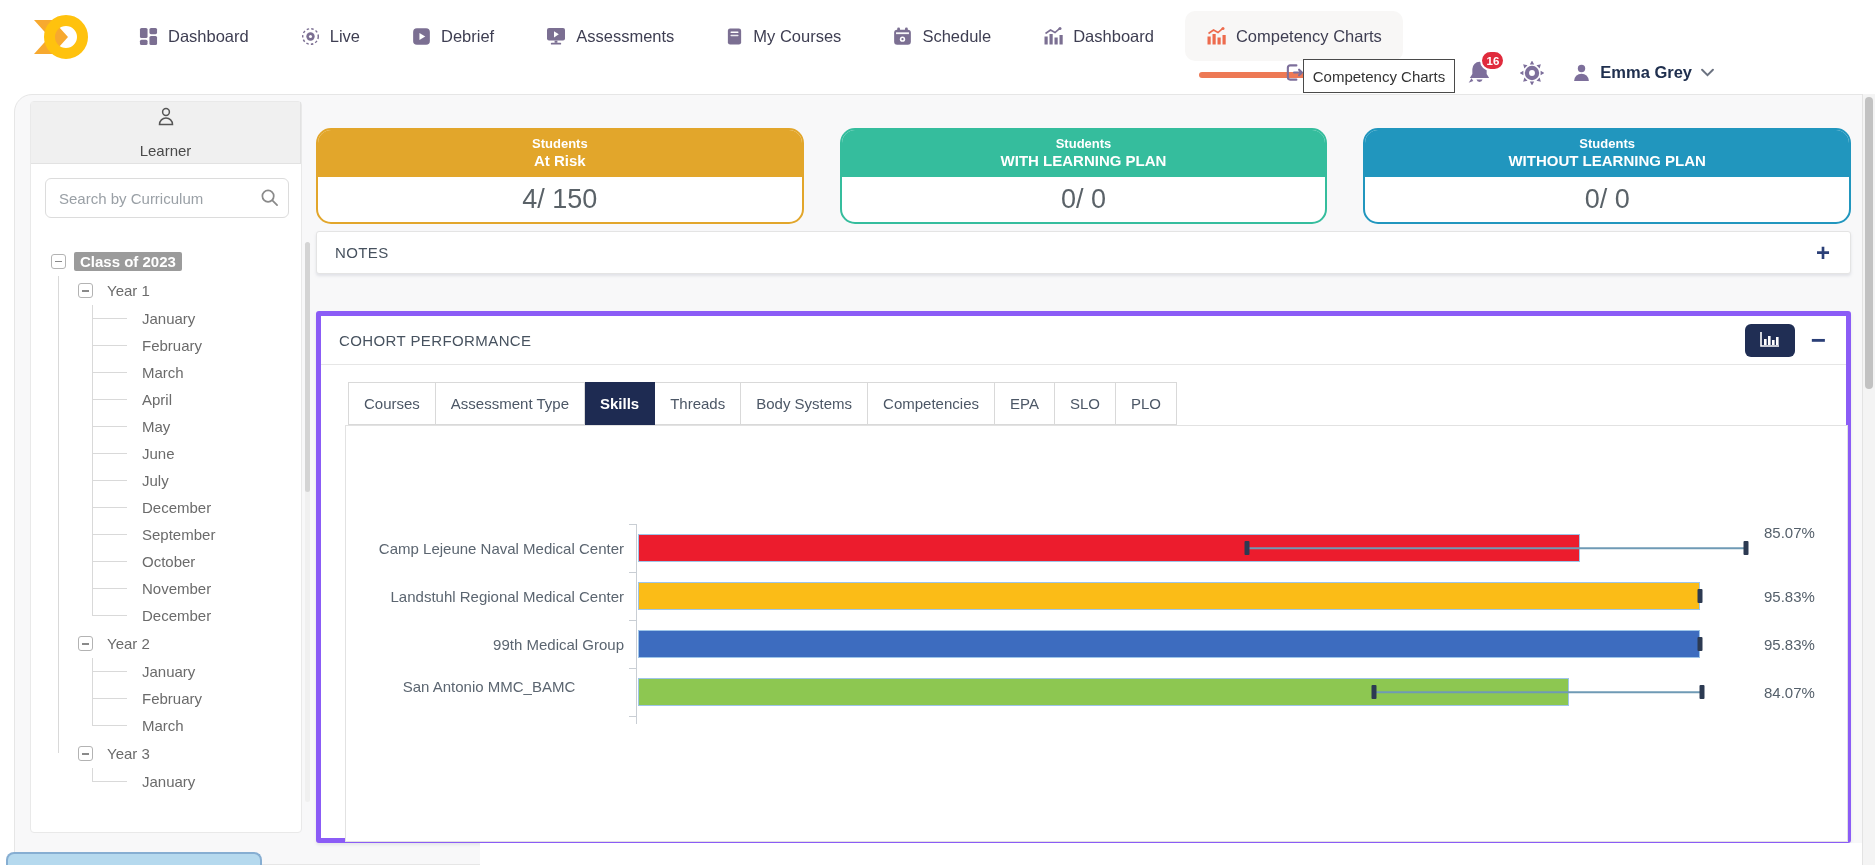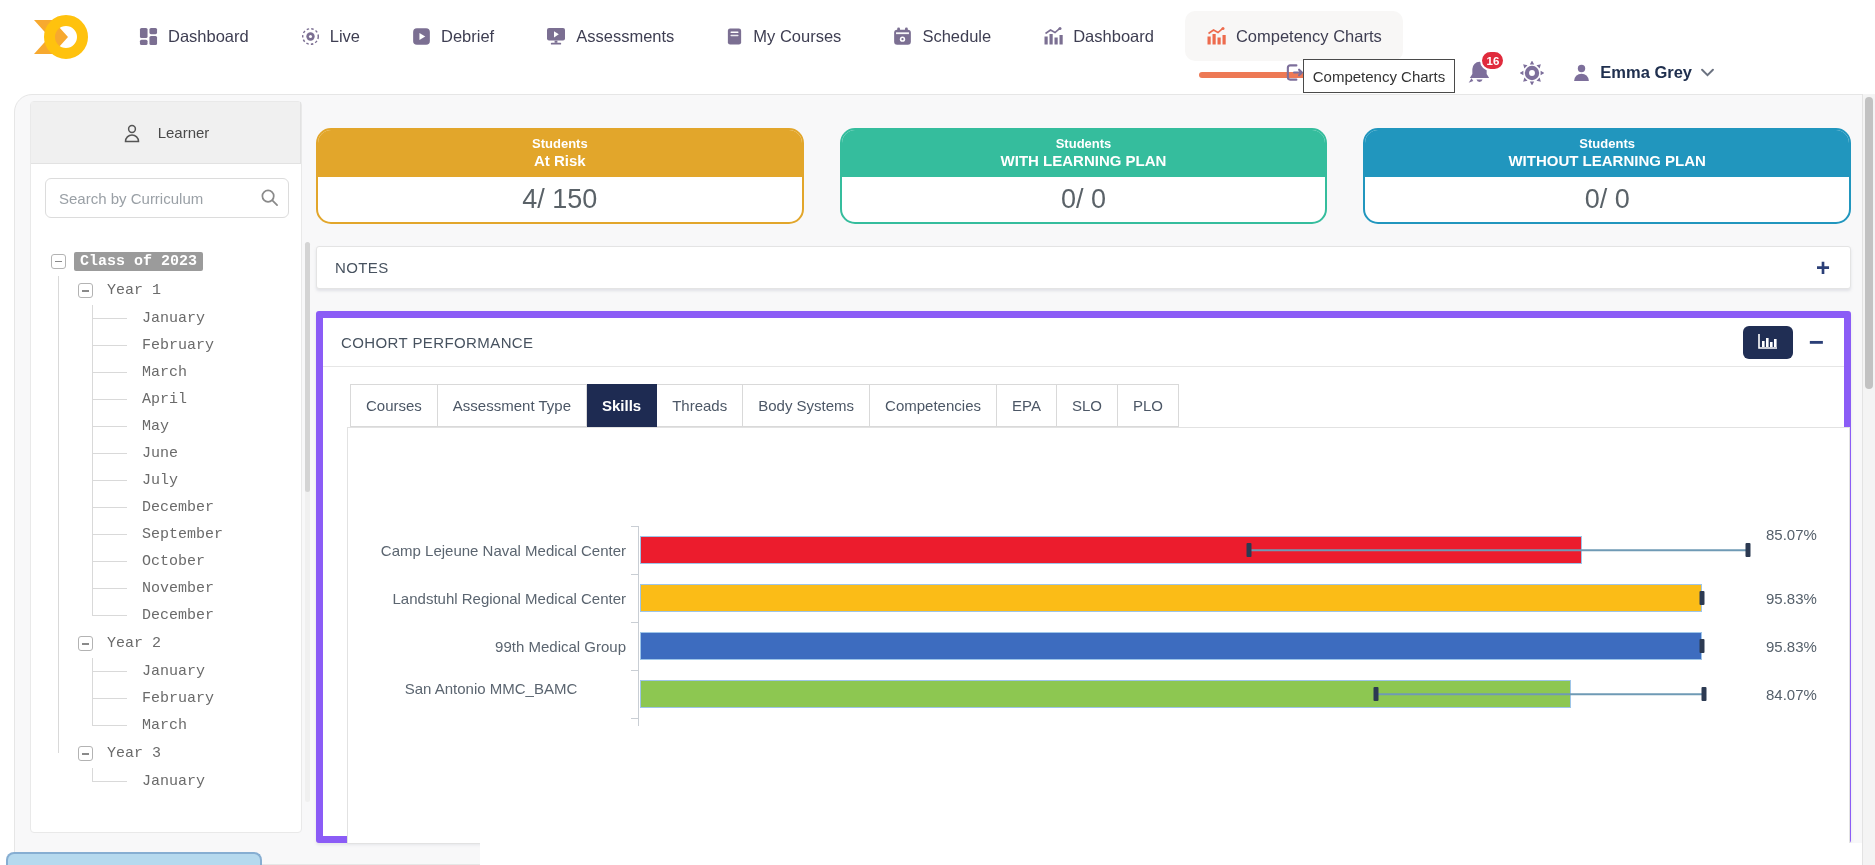--- a/index.html
+++ b/index.html
@@ -38,65 +38,65 @@
   .user .chev-down { color:#6b7280; }
   .tooltip { position:absolute; left:1303px; top:59px; width:152px; height:34px; background:#fff; border:1px solid #4a4a4a;
     display:flex; align-items:center; justify-content:center; font-size:15px; color:#333; z-index:60; white-space:nowrap; padding:0 10px; }
   
   .content-card { position:absolute; left:14px; top:94px; width:1861px; height:771px; background:#f8f8f9;
     border:1px solid #e6e6e6; border-radius:18px 0 0 0; }
   
   .sidebar { position:absolute; left:30px; top:101px; width:272px; height:732px; background:#fff;
     border:1px solid #e9e9e9; border-radius:4px; }
   .side-tabs { display:flex; height:62px; }
-  .side-tab { flex:1; display:flex; flex-direction:row; align-items:center; justify-content:center; gap:16px;
+  .side-tab { flex:1; display:flex; flex-direction:column; align-items:center; justify-content:center; gap:16px;
     font-size:15px; color:#4a4a4a; cursor:pointer; background:#f0f0f0; border:1px solid #e2e2e2; border-top:none; }
   .side-tab:first-child { border-left:none; }
   .side-tab.active { background:#fff; border:none; }
   .side-tab .picon { color:#555; display:flex; }
   .search-wrap { position:absolute; left:14px; top:76px; width:244px; height:40px; }
   .search-input { width:100%; height:100%; border:1px solid #dcdcdc; border-radius:6px; padding:0 34px 0 13px;
     font-size:15px; color:#be185d; font-family:"Liberation Sans",sans-serif; background:#fff; }
   .search-input::placeholder { color:#9aa0a6; }
   .search-icon { position:absolute; right:10px; top:10px; color:#8a8a8a; }
   
   .tree { position:absolute; left:20px; top:144px; right:14px; bottom:8px; overflow:hidden; font-size:15px; color:#6b6b6b; }
   .tree ul { list-style:none; }
   .tnode { display:flex; align-items:center; height:27px; white-space:nowrap; }
   .tnode.root { height:30px; }
   .tnode.year { height:29px; }
   .tbox { width:15px; height:15px; border:1px solid #b3b3b3; border-radius:3px; background:#fff; position:relative;
     margin-right:8px; flex:none; cursor:pointer; }
   .tbox::after { content:""; position:absolute; left:3px; right:3px; top:6px; height:1.6px; background:#8a8a8a; }
-  .tlabel { cursor:pointer; padding:1px 6px; border-radius:2px;font-family:Liberation Mono, monospace; }
+  .tlabel { cursor:pointer; padding:1px 6px; border-radius:2px; }
   .tlabel.selected { background:#9b9b9b; color:#fff; font-weight:bold; }
   .kids { margin-left:7px; border-left:1px solid #d9d9d9; padding-left:0; }
   .kids > li { position:relative; padding-left:19px; }
   .kids > li > .tnode.leaf::before { content:""; position:absolute; left:0; top:13px; width:34px; height:1px; background:#d9d9d9; }
   .kids > li > .tnode.leaf { padding-left:24px; }
   .kids.months { margin-left:14px; }
   .kids > li:last-child::after { content:""; position:absolute; left:-1px; top:14px; bottom:0; width:2px; background:#fff; }
   .side-scroll { position:absolute; right:-9px; top:140px; width:5px; height:560px; background:#f0f0f0; border-radius:3px; }
   .side-scroll .thumb { position:absolute; top:0; width:5px; height:250px; background:#d4d4d4; border-radius:3px; }
   
   .cards-row { position:absolute; left:316px; top:128px; width:1535px; display:flex; gap:36px; }
   .stat-card { flex:1; height:96px; border:2px solid; border-radius:15px; background:#fff; overflow:hidden; cursor:pointer; }
   .stat-head { height:47px; display:flex; flex-direction:column; align-items:center; justify-content:center; color:#fff; line-height:1.25; }
   .stat-head .l1 { font-size:13px; font-weight:bold; }
   .stat-head .l2 { font-size:15px; font-weight:bold; }
   .stat-value { height:45px; display:flex; align-items:center; justify-content:center; font-size:27px; color:#5a6268; }
   
-  .notes-bar { position:absolute; left:316px; top:246px; width:1535px; height:43px; background:#fff;
+  .notes-bar { position:absolute; left:316px; top:231px; width:1535px; height:43px; background:#fff;
     border:1px solid #e4e4e4; border-radius:3px; box-shadow:0 2px 3px rgba(120,130,150,.18);
     display:flex; align-items:center; }
   .notes-title { margin-left:18px; font-size:15px; color:#47525f; letter-spacing:.4px; }
   .notes-add { margin-left:auto; margin-right:20px; color:#2b3f77; font-size:24px; font-weight:bold; cursor:pointer; line-height:1; }
   
   .cohort { position:absolute; left:316px; top:311px; width:1535px; height:532px; background:#fff;
-    border:7px solid #8b5cf6; border-radius:3px; box-shadow:0 2px 3px rgba(120,130,150,.15); }
+    border:5px solid #8b5cf6; border-radius:3px; box-shadow:0 2px 3px rgba(120,130,150,.15); }
   .cohort-head { height:49px; border-bottom:1px solid #e6e6e6; display:flex; align-items:center; }
   .cohort-title { margin-left:18px; font-size:15px; color:#47525f; letter-spacing:.4px; }
   .chart-btn { margin-left:auto; width:50px; height:33px; background:#202e54; border-radius:6px; display:flex;
     align-items:center; justify-content:center; color:#fff; cursor:pointer; }
   .collapse-btn { margin:0 20px 0 16px; color:#2b3f77; font-size:26px; font-weight:bold; cursor:pointer; line-height:0; }
   .ctabs { position:absolute; left:27px; top:66px; display:flex; }
   .ctab { border:1px solid #d9d9d9; border-left:none; background:#fff; height:43px; display:flex; align-items:center;
     padding:0 15px; font-size:15px; color:#4c5766; cursor:pointer; white-space:nowrap; }
   .ctab:first-child { border-left:1px solid #d9d9d9; }
   .ctab.active { background:#1e2b52; border-color:#1e2b52; color:#fff; font-weight:bold; }

